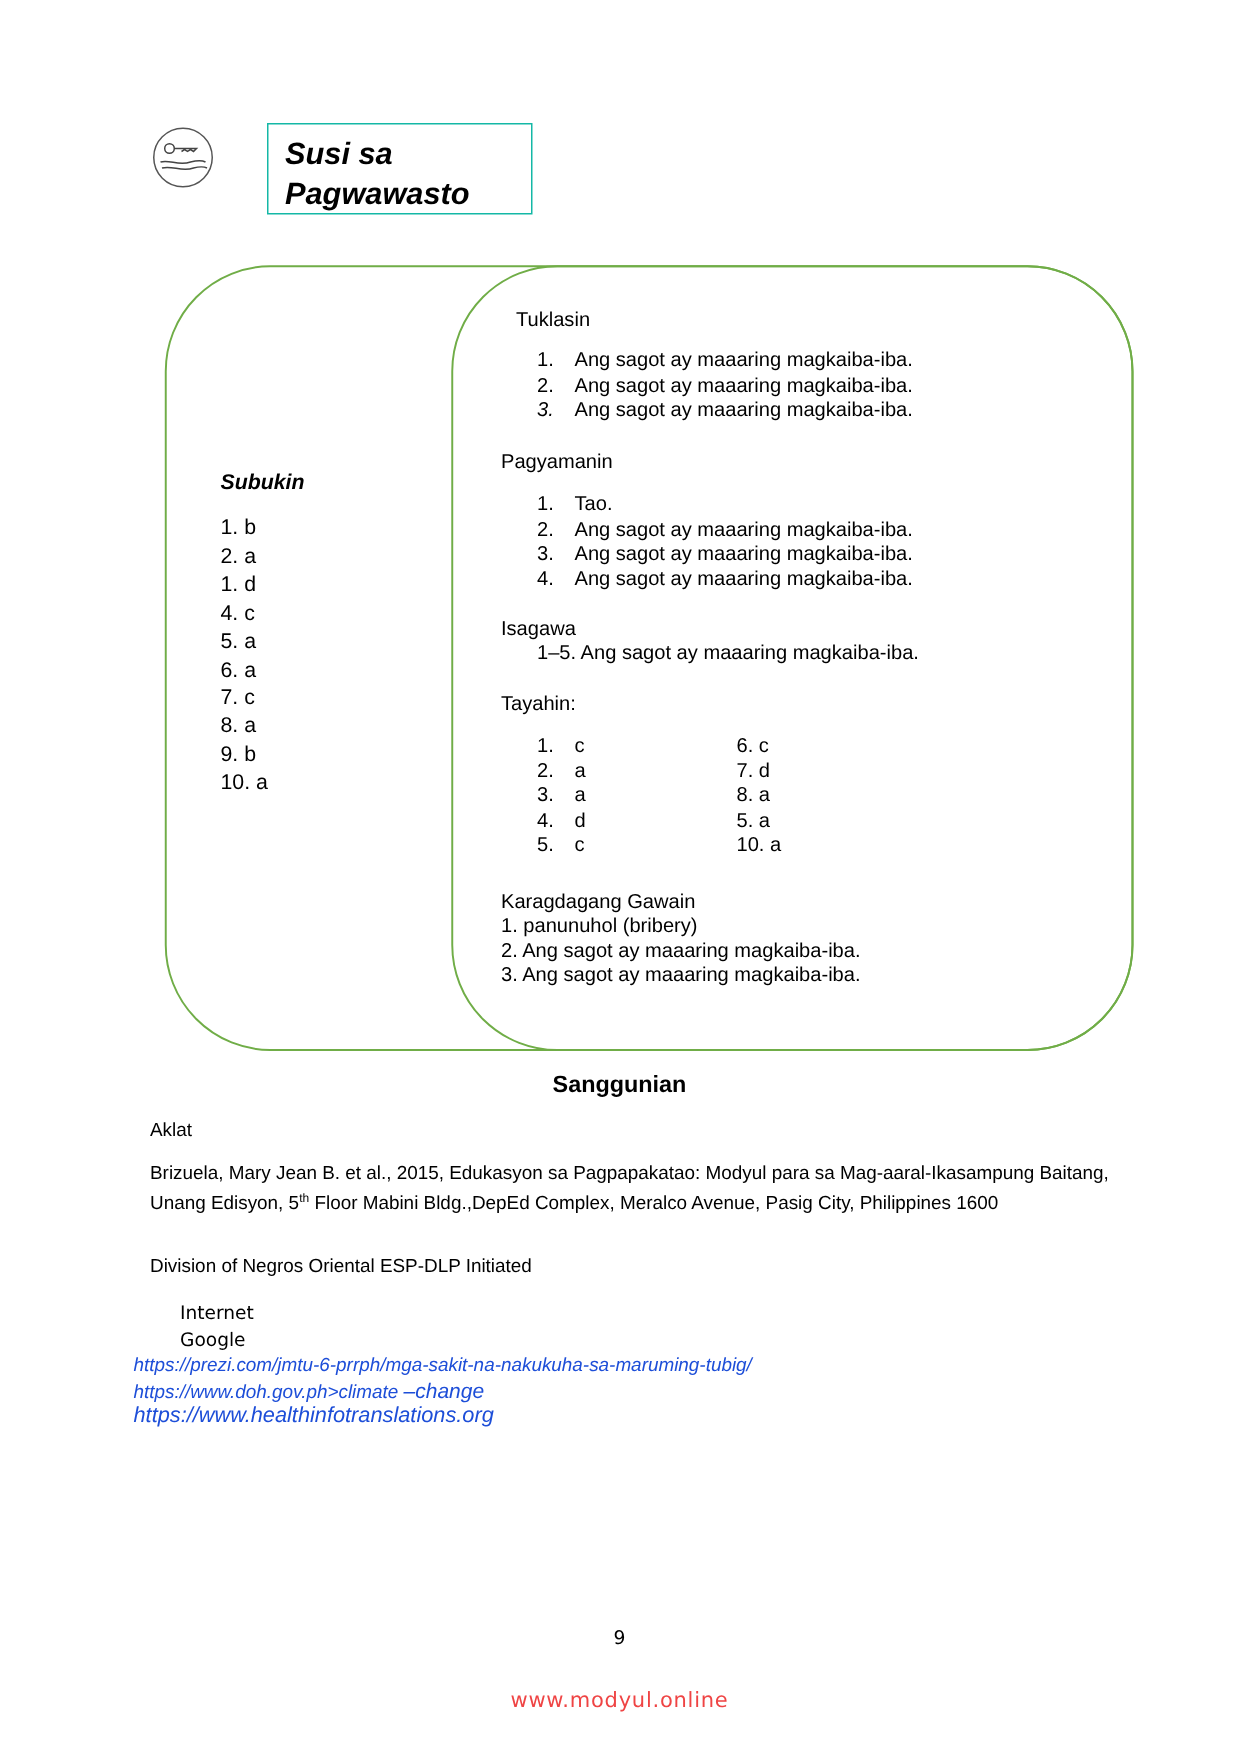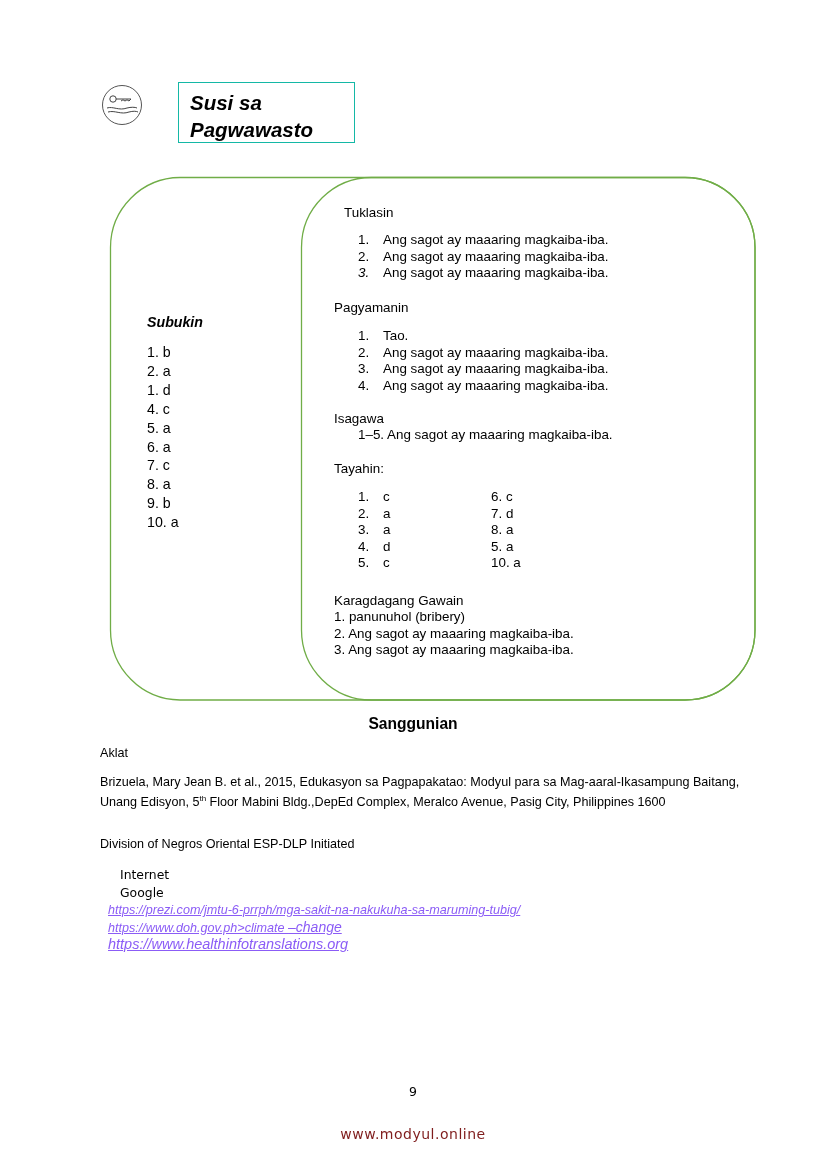--- a/index.html
+++ b/index.html
@@ -45,28 +45,28 @@
 
     
     #ref-title { left: 0; width: 826px; text-align: center; top: 715px; font-size: 15.6px; font-weight: bold; }
     .ref { left: 100px; font-size: 12.6px; line-height: 16.8px; }
     #aklat { top: 745px; }
     #citation { top: 774px; width: 640px; white-space: normal; }
     #division { top: 836px; }
     .calib { left: 100px; font-family: "DejaVu Sans", sans-serif; font-size: 12.4px; line-height: 17.5px; margin-left: 20px; }
     #internet { top: 866px; }
     #google { top: 884px; }
-    .link { left: 108px; color: #8b5cf6; text-decoration: underline; font-style: italic; font-size: 12.6px; line-height: 17px; white-space: nowrap; }
+    .link { left: 89px; color: #1d4ed8; font-style: italic; font-size: 12.6px; line-height: 17px; white-space: nowrap; }
     #link1 { top: 902px; }
     #link2 { top: 919px; }
     #link2 .tail { font-size: 14px; }
     #link3 { top: 936px; font-size: 14.5px; }
 
     #page-number { left: 0; width: 826px; text-align: center; top: 1084px; font-family: "DejaVu Sans", sans-serif; font-size: 12.5px; }
-    #watermark { left: 0; width: 826px; text-align: center; top: 1126px; font-family: "DejaVu Sans", sans-serif; font-size: 14px; color: #7f1d1d; letter-spacing: 0.5px; }
+    #watermark { left: 0; width: 826px; text-align: center; top: 1126px; font-family: "DejaVu Sans", sans-serif; font-size: 14px; color: #ef4444; letter-spacing: 0.5px; }
   </style>
 </head>
 <body>
 
 <div class="abs" id="key-icon">
   <svg width="42" height="42" viewBox="0 0 42 42">
     <circle cx="21" cy="21" r="19.5" fill="none" stroke="#555" stroke-width="1"></circle>
     <circle cx="12" cy="15" r="3.2" fill="none" stroke="#444" stroke-width="1"></circle>
     <path d="M15 15 H30 L28 17 L26 15.8 L24 17 L22 15.8 L20 17" fill="none" stroke="#444" stroke-width="1"></path>
     <path d="M6 24 C12 22 18 27 26 24 C30 23 34 23 36 24" fill="none" stroke="#444" stroke-width="1"></path>

